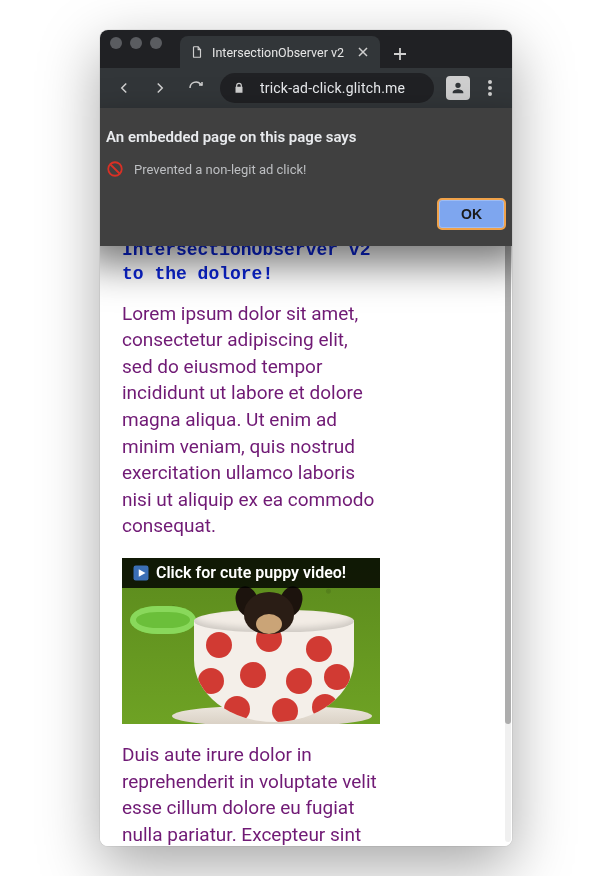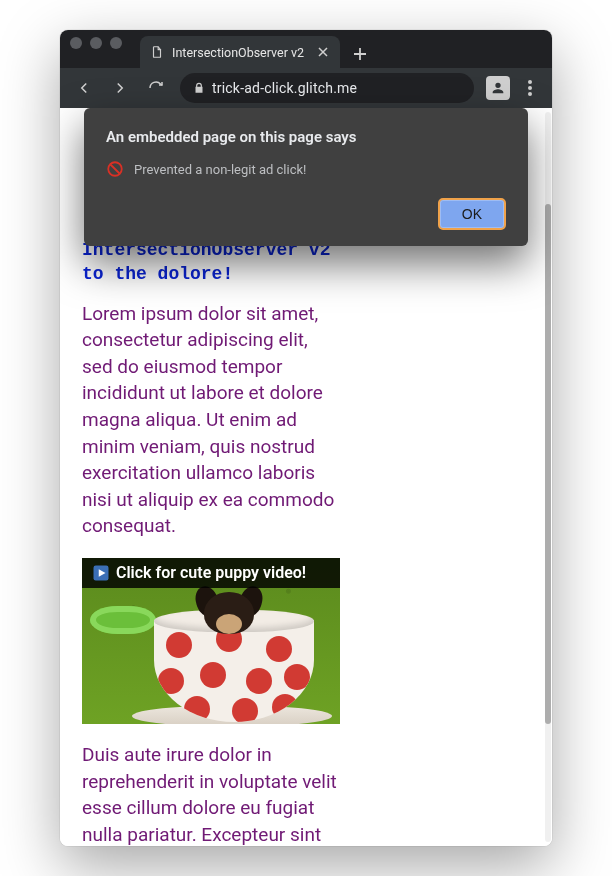--- a/index.html
+++ b/index.html
@@ -6,21 +6,21 @@
   html, body { height: 100%; }
   body {
     font-family: -apple-system, BlinkMacSystemFont, "Segoe UI", Roboto, Arial, sans-serif;
     background: #ffffff;
     display: flex;
     justify-content: center;
     align-items: flex-start;
     padding: 30px;
   }
   .window {
-    width: 492px;
+    width: 412px;
     height: 816px;
     border-radius: 8px;
     overflow: hidden;
     box-shadow: 0 20px 60px rgba(0,0,0,0.35), 0 0 0 1px rgba(0,0,0,0.05);
     background: #fff;
     position: relative;
     display: flex;
     flex-direction: column;
   }
   
@@ -83,21 +83,21 @@
   .omnibox {
     flex: 1;
     background: #202124;
     height: 30px;
     border-radius: 15px;
     display: flex;
     align-items: center;
     padding: 0 12px;
     color: #e8eaed;
     font-size: 14px;
-    gap: 6px;
+    gap: 14px;
     margin: 0 4px;
   }
   .omnibox .lock { width: 14px; height: 14px; color: #cfcfcf; display:flex; }
   .omnibox .lock svg { width: 14px; height: 14px; }
   .omnibox .url { letter-spacing: 0.2px; }
 
   .rightctrls { display: flex; align-items: center; gap: 2px; }
   .avatar {
     width: 24px; height: 24px; border-radius: 4px;
     background: #cfcfcf; display:flex; align-items:center; justify-content:center;
@@ -263,21 +263,21 @@
   .jsdialog .noentry { width: 18px; height: 18px; color: #d93025; display:flex; }
   .jsdialog .noentry svg { width: 18px; height: 18px; }
   .jsdialog .dlg-actions { display:flex; justify-content:flex-end; }
   .okbtn {
     background: #7ea6ef;
     color: #1b1b1b;
     border: 2px solid #f0a24a;
     border-radius: 5px;
     padding: 6px 22px;
     font-size: 14px;
-    font-weight: 400;
+    font-weight: 700;
     cursor: pointer;
     box-shadow: inset 0 0 0 1px rgba(255,255,255,0.25);
   }
 </style>
 </head>
 <body>
 
 <div class="window">
 
   <div class="titlebar">

